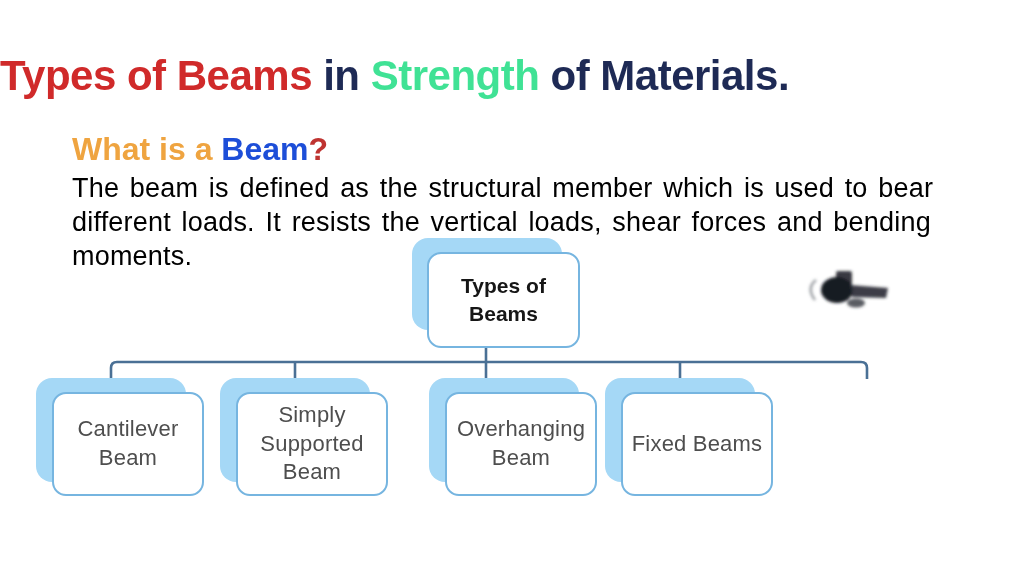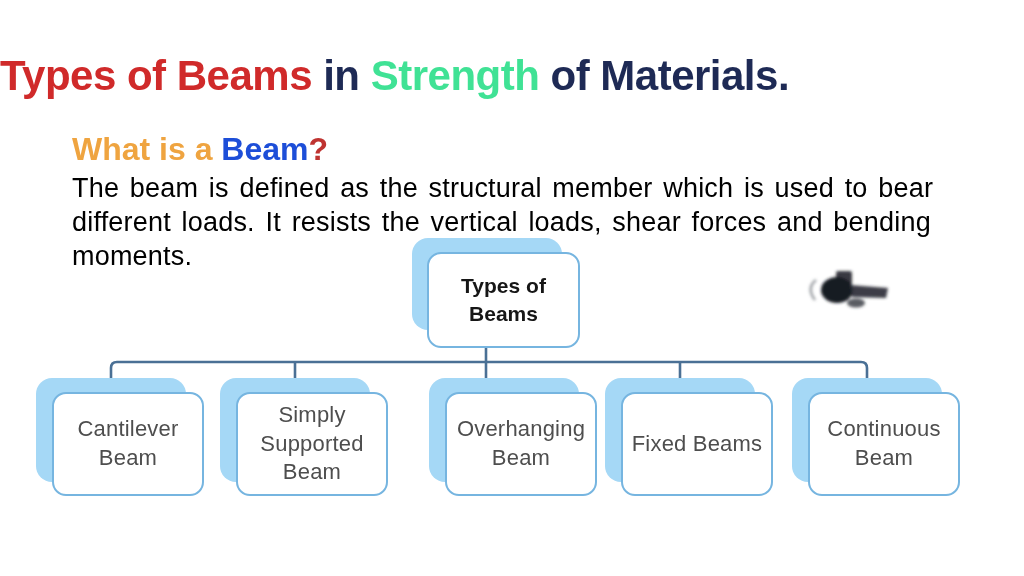--- a/index.html
+++ b/index.html
@@ -127,24 +127,20 @@
     <div class="node child child-3">
       <div class="shadow"></div>
       <div class="card">Overhanging Beam</div>
     </div>
 
     <div class="node child child-4">
       <div class="shadow"></div>
       <div class="card">Fixed Beams</div>
     </div>
 
-    <div class="node child child-5">
-      <div class="shadow"></div>
-      <div class="card">Continuous Beam</div>
-    </div>
 
     <svg class="blur-object" viewBox="0 0 100 60" aria-hidden="true">
       <defs>
         <filter id="soft" x="-30%" y="-30%" width="160%" height="160%">
           <feGaussianBlur stdDeviation="1.4"></feGaussianBlur>
         </filter>
       </defs>
       <g filter="url(#soft)">
         <path d="M 16 22 Q 6 30 15 42" stroke="#6a6f77" stroke-width="2.5" fill="none" opacity="0.65"></path>
         <rect x="36" y="13" width="16" height="14" rx="2" fill="#23262e" opacity="0.9"></rect>

